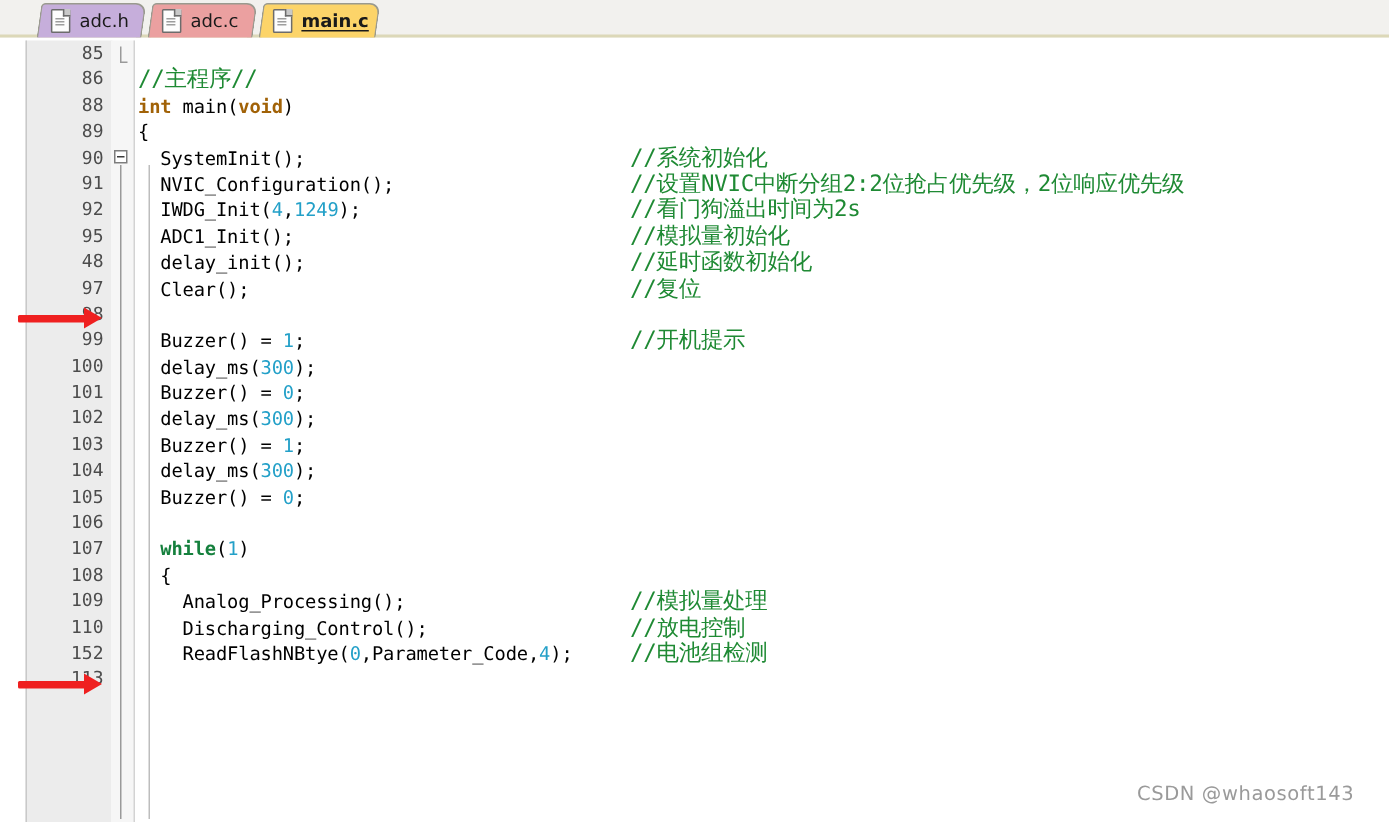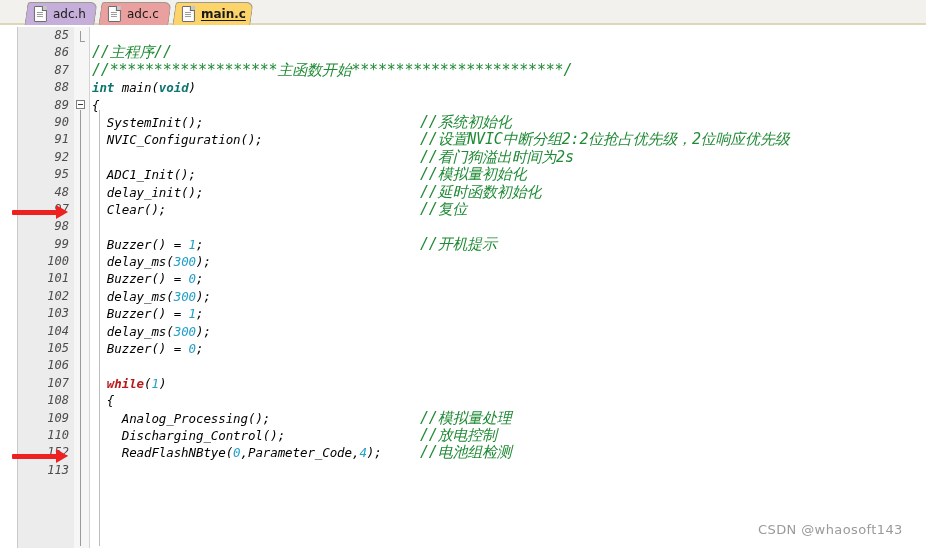--- a/index.html
+++ b/index.html
@@ -105,21 +105,20 @@
     width: 15px;
     height: 521px;
     background: #f6f6f6;
     border-right: 1px solid #d3d3d3;
   }
 
   .code-rows {
     position: absolute;
     left: 0; top: 0;
     width: 926px;
-    font-style: italic;
   }
   .row {
     position: relative;
     height: 17.4px;
     line-height: 17.4px;
     white-space: nowrap;
   }
   .lineno {
     position: absolute;
     left: 17px;
@@ -140,22 +139,22 @@
   .cmt {
     position: absolute;
     left: 420px;
     font-family: "DejaVu Sans Mono", "Liberation Mono", monospace;
     font-size: 15px;
     color: #1f8a34;
     letter-spacing: -0.2px;
   }
   .cmt.inline-left { left: 92px; }
 
-  .kw  { color: #b91c1c; font-weight: bold; }
-  .kw2 { color: #0f766e; font-weight: bold; }
+  .kw  { color: #15803d; font-weight: bold; }
+  .kw2 { color: #a16207; font-weight: bold; }
   .num { color: #23a0c8; }
   .op  { color: #000000; }
 
   
   .foldline {
     position: absolute;
     left: 80px;
     width: 1px;
     background: #9a9a9a;
   }
@@ -250,43 +249,40 @@
     <div class="code-rows">
         <div class="row">
           <span class="lineno">85</span>
           <span class="code"></span>
         </div>
         <div class="row">
           <span class="lineno">86</span>
           <span class="cmt inline-left">//主程序//</span>
         </div>
         <div class="row">
-          <span class="lineno">87</span>
-          <span class="cmt inline-left">//*******************主函数开始************************/</span>
-        </div>
-        <div class="row">
           <span class="lineno">88</span>
           <span class="code"><span class="kw2">int</span>&nbsp;main<span class="op">(</span><span class="kw2">void</span><span class="op">)</span></span>
         </div>
         <div class="row">
           <span class="lineno">89</span>
           <span class="code"><span class="op">{</span></span>
         </div>
         <div class="row">
           <span class="lineno">90</span>
           <span class="code">&nbsp;&nbsp;SystemInit<span class="op">();</span></span>
           <span class="cmt">//系统初始化</span>
         </div>
         <div class="row">
           <span class="lineno">91</span>
           <span class="code">&nbsp;&nbsp;NVIC_Configuration<span class="op">();</span></span>
           <span class="cmt">//设置NVIC中断分组2:2位抢占优先级，2位响应优先级</span>
         </div>
         <div class="row">
           <span class="lineno">92</span>
+          <span class="code">&nbsp;&nbsp;IWDG_Init<span class="op">(</span><span class="num">4</span><span class="op">,</span><span class="num">1249</span><span class="op">);</span></span>
           <span class="cmt">//看门狗溢出时间为2s</span>
         </div>
         <div class="row">
           <span class="lineno">95</span>
           <span class="code">&nbsp;&nbsp;ADC1_Init<span class="op">();</span></span>
           <span class="cmt">//模拟量初始化</span>
         </div>
         <div class="row">
           <span class="lineno">48</span>
           <span class="code">&nbsp;&nbsp;delay_init<span class="op">();</span></span>

